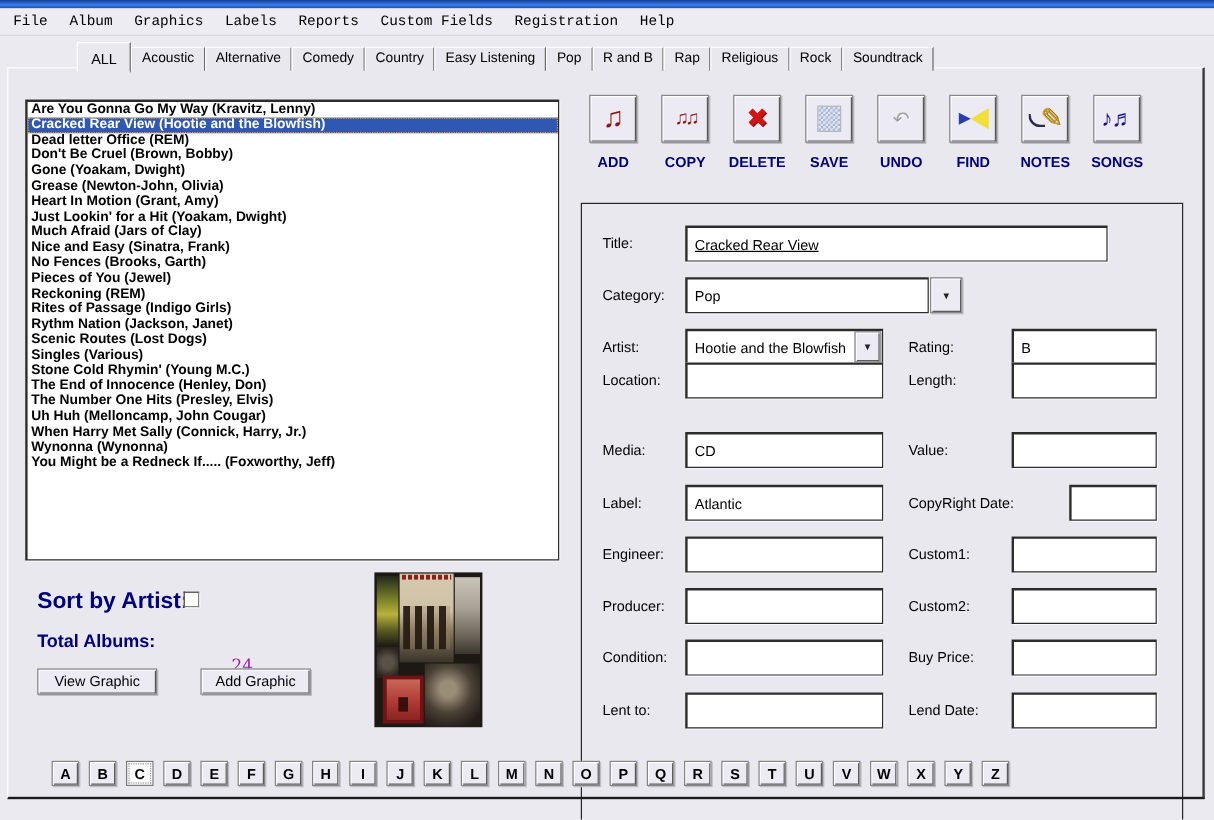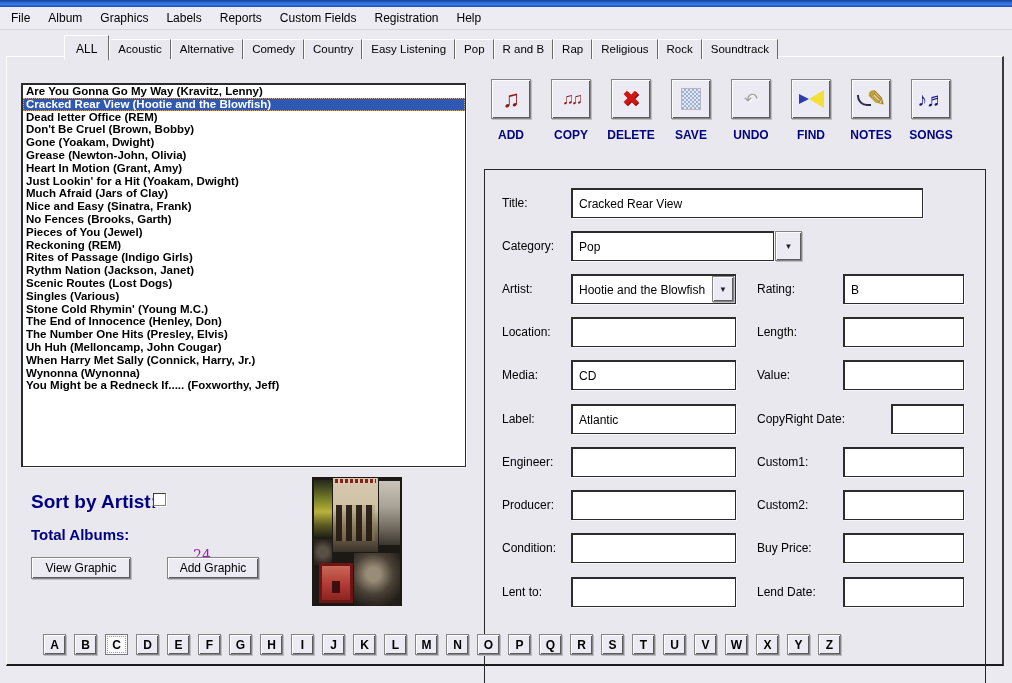--- a/index.html
+++ b/index.html
@@ -8,21 +8,21 @@
     background:#ebeaf1;
     font-family:"Liberation Sans","DejaVu Sans",sans-serif;
     -webkit-font-smoothing:none;
   }
   
   .titlestrip { position:absolute; left:0; top:0; width:1012px; height:7px;
     background:linear-gradient(180deg,#16408f 0%,#2f6fe0 45%,#3d7df0 60%,#1b4bb4 100%); }
   .menubar { position:absolute; left:0; top:7px; width:1012px; height:22px;
     background:#edecf2; display:flex; align-items:center; padding-left:2px;
     border-bottom:1px solid #d7d6de; font-size:12px; color:#000; }
-  .menubar .mitem { padding:3px 9px; cursor:default; white-space:nowrap; }
+  .menubar .mitem { padding:3px 9px; cursor:default; white-space:nowrap;font-family:Liberation Mono, monospace; }
   
   .tabstrip { position:absolute; left:28px; top:33px; height:26px; display:flex; align-items:flex-end; z-index:4;margin-left:36px; }
   .tab { height:20px; padding:3px 8px 2px; font-size:11.5px; color:#000; white-space:nowrap;
     background:#e9e8ef; border:1px solid #6a6a6a; border-top-color:#fdfdfd; border-left-color:#fdfdfd;
     border-bottom:none; box-sizing:border-box; }
   .tab.active { height:26px; padding:6px 11px 2px; background:#e9e8ef; position:relative; z-index:5;
     margin-bottom:-2px; border-bottom:2px solid #e9e8ef; font-size:12px; }
   
   .page { position:absolute; left:6px; top:56px; width:998px; height:610px; background:#e9e8ef;
     border-top:1px solid #fdfdfd; border-left:1px solid #fdfdfd;
@@ -92,21 +92,21 @@
   
   .frame { position:absolute; left:477px; top:112px; width:502px; height:518px;
     border:1px solid #262626; box-sizing:border-box; }
   .frow { position:absolute; left:0; width:100%; height:32px; }
   .flabel { position:absolute; left:17px; top:8px; font-size:12px; color:#000; white-space:nowrap; }
   .rlabel { left:272px; }
   .inp { position:absolute; height:30px; background:#fff; border:2px solid #2c2c2c; border-right-width:1px;
     border-bottom-width:1px; box-shadow:1px 1px 0 #f8f8fa; box-sizing:border-box;
     font-family:inherit; font-size:12px; color:#000; padding:0 6px; }
   .inpL  { left:86px;  width:165px; }
-  .inpT  { left:86px;  width:352px; }
+  .inpT  { left:86px;  width:352px;text-decoration:underline; }
   .inpC  { left:86px;  width:203px; }
   .inpR  { left:358px; width:121px; }
   .inpN  { left:406px; width:73px;  }
   .drop { position:absolute; width:27px; height:30px; display:flex; align-items:center; justify-content:center;
     font-size:8px; color:#222; }
   .dropCat { left:290px; }
   .comboArr { left:227px; width:22px; height:26px; top:2px; margin-top:0; }
   
   .alpha { position:absolute; left:36px; top:577px; display:flex; gap:8px; }
   .abtn { width:23px; height:21px; font-size:12px; font-weight:bold; color:#000;
@@ -266,21 +266,21 @@
     </div>
 
     <div class="frow" style="top:104px">
       <span class="flabel">Artist:</span>
       <input class="inp inpL" style="padding-right: 26px;" value="Hootie and the Blowfish">
       <button class="b3 drop comboArr">▼</button>
       <span class="flabel rlabel">Rating:</span>
       <input class="inp inpR" value="B" style="">
     </div>
 
-    <div class="frow" style="top:147px">
+    <div class="frow" style="top:132px">
       <span class="flabel">Location:</span>
       <input class="inp inpL" value="" style="">
       <span class="flabel rlabel">Length:</span>
       <input class="inp inpR" value="" style="">
     </div>
 
     <div class="frow" style="top:190px">
       <span class="flabel">Media:</span>
       <input class="inp inpL" value="CD" style="">
       <span class="flabel rlabel">Value:</span>

